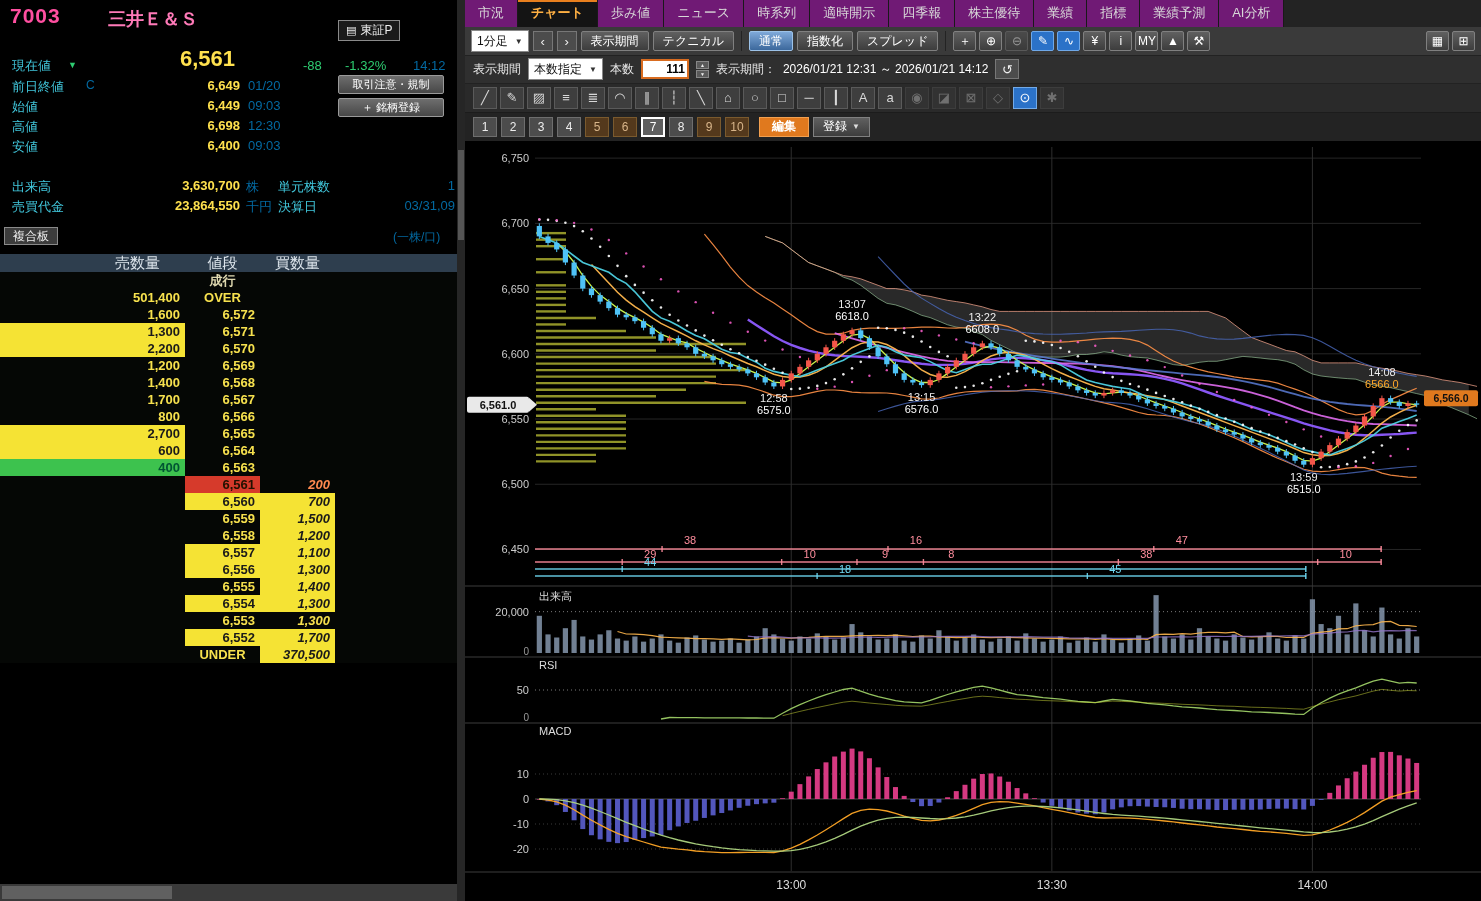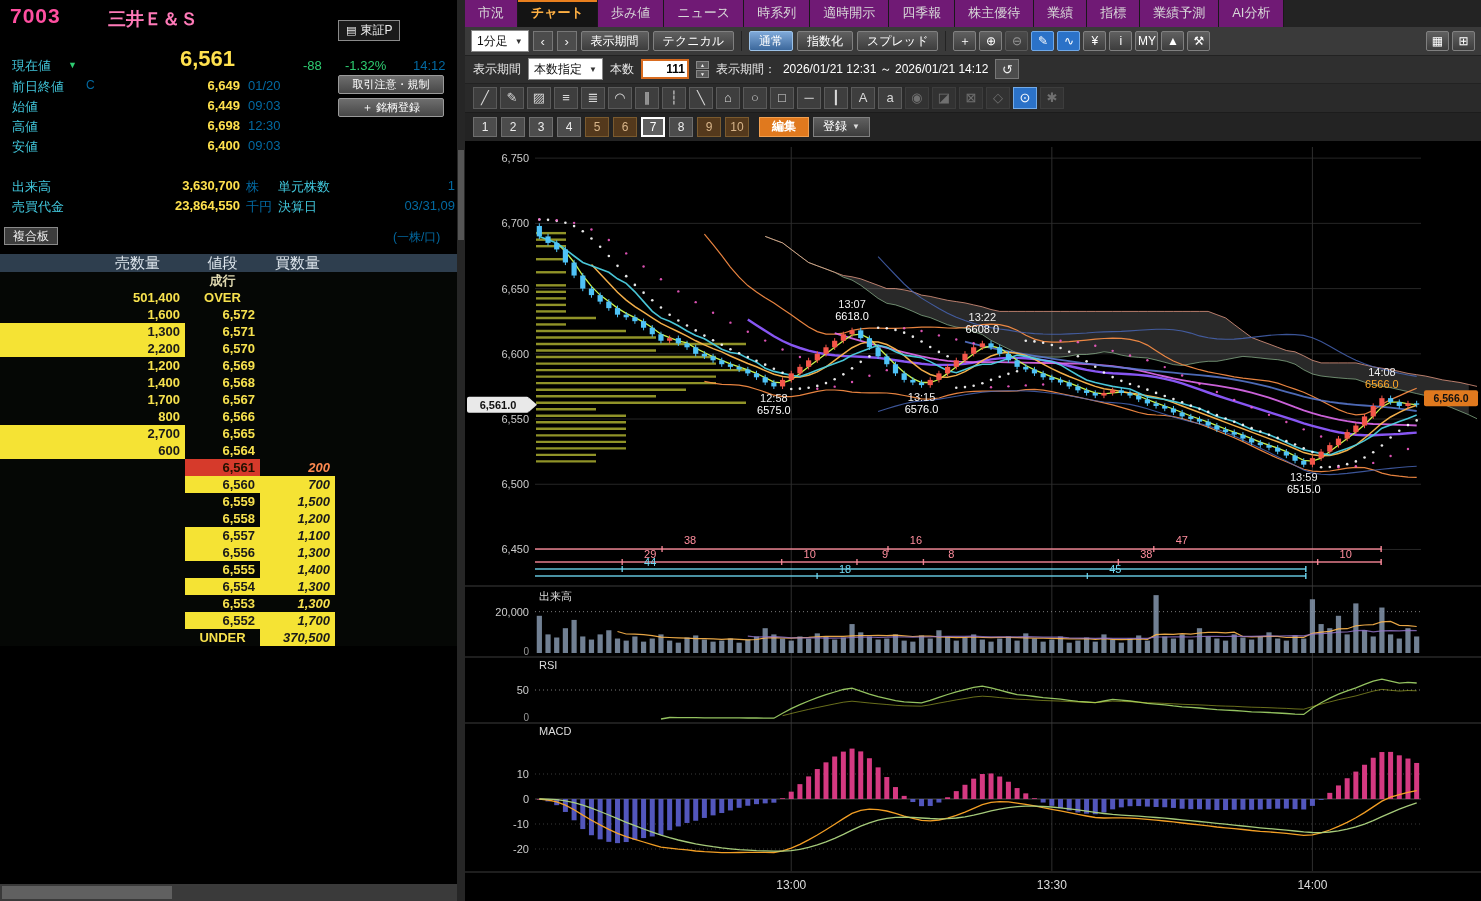--- a/index.html
+++ b/index.html
@@ -180,20 +180,25 @@
             <div class="bc bc3"></div>
           </div>
           <div class="b-row">
             <div class="bc bc1 hl-y">2,700</div>
             <div class="bc bc2">6,565</div>
             <div class="bc bc3"></div>
           </div>
           <div class="b-row">
             <div class="bc bc1 hl-y">600</div>
             <div class="bc bc2">6,564</div>
+            <div class="bc bc3"></div>
+          </div>
+          <div class="b-row">
+            <div class="bc bc1 hl-g">400</div>
+            <div class="bc bc2">6,563</div>
             <div class="bc bc3"></div>
           </div>
           <div class="b-row">
             <div class="bc bc1"></div>
             <div class="bc bc2 hl-r">6,561</div>
             <div class="bc bc3 buy200">200</div>
           </div>
           <div class="b-row">
             <div class="bc bc1"></div>
             <div class="bc bc2 hl-y">6,560</div>

